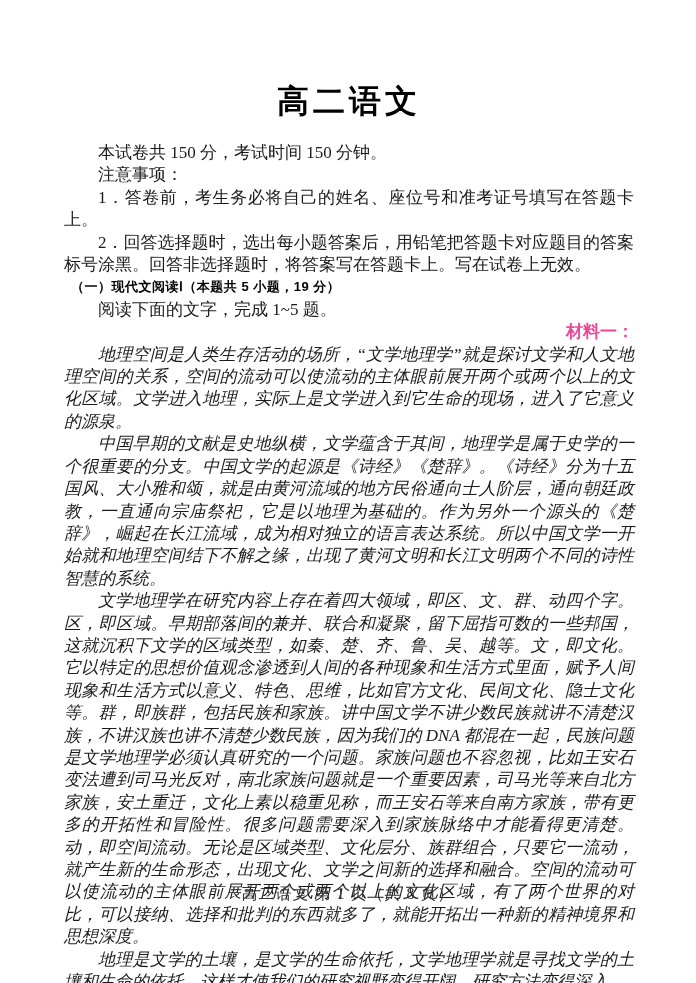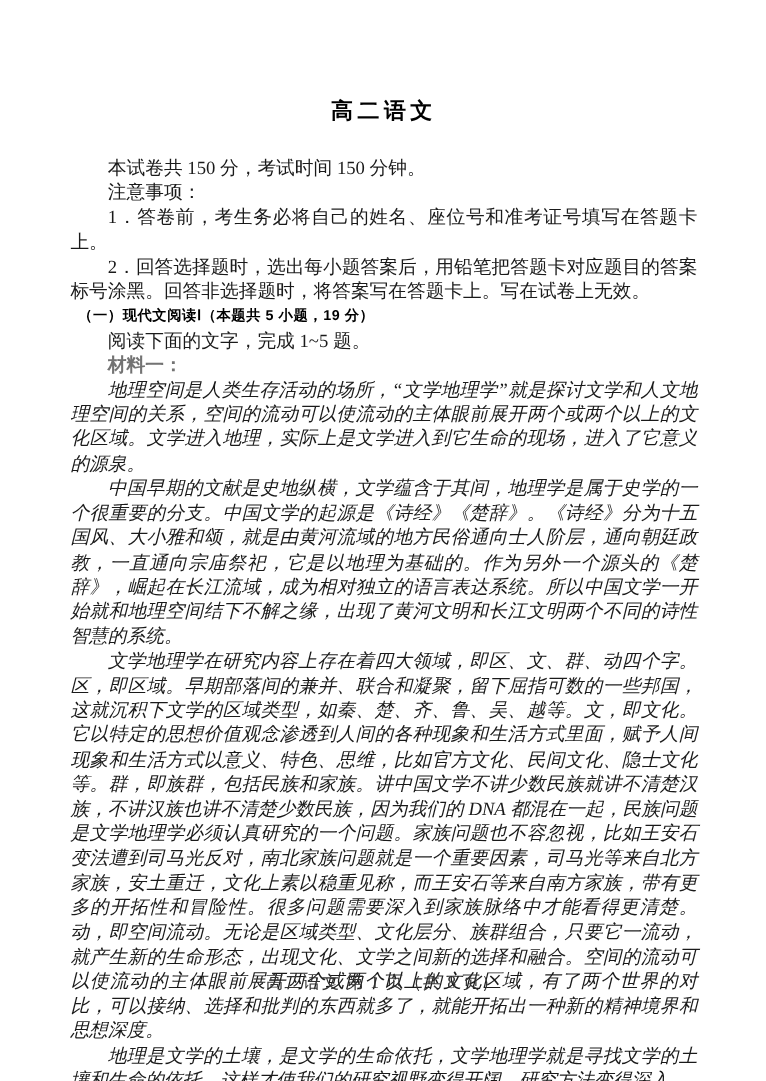--- a/index.html
+++ b/index.html
@@ -15,21 +15,21 @@
     background: #ffffff;
     color: #1a1a1a;
     padding: 86px 62px 0 64px;
     overflow: hidden;
     font-family: "Liberation Serif", serif;
   }
   .page-title {
     margin: 0 0 26px 0;
     font-family: "Liberation Sans", sans-serif;
     font-weight: bold;
-    font-size: 20px;
+    font-size: 32px;
     line-height: 30px;
     text-align: center;
     letter-spacing: 4px;
     color: #000;
   }
   p {
     margin: 0;
     font-size: 17px;
     line-height: 22.4px;
     text-align: justify;
@@ -50,22 +50,22 @@
     font-family: "Liberation Sans", sans-serif;
     font-weight: bold;
     font-size: 13px;
     line-height: 22.4px;
     letter-spacing: 0.5px;
     color: #000;
   }
   .material-label {
     font-family: "Liberation Sans", sans-serif;
     font-weight: bold;
-    text-align: left;
-    color: #737373;
+    text-align: right;
+    color: #ec4899;
   }
   .material-paragraph {
     font-style: italic; 
   }
   .attribution {
     font-style: italic;
     text-align: left;
   }
   .page-footer {
     position: absolute;

